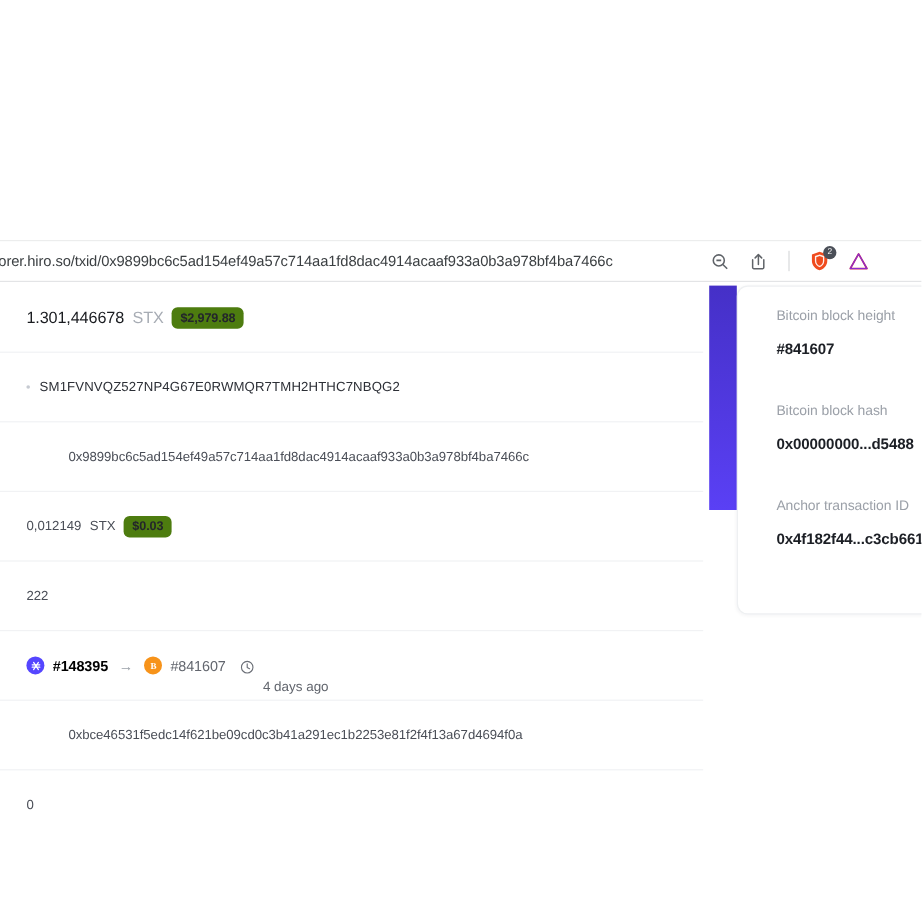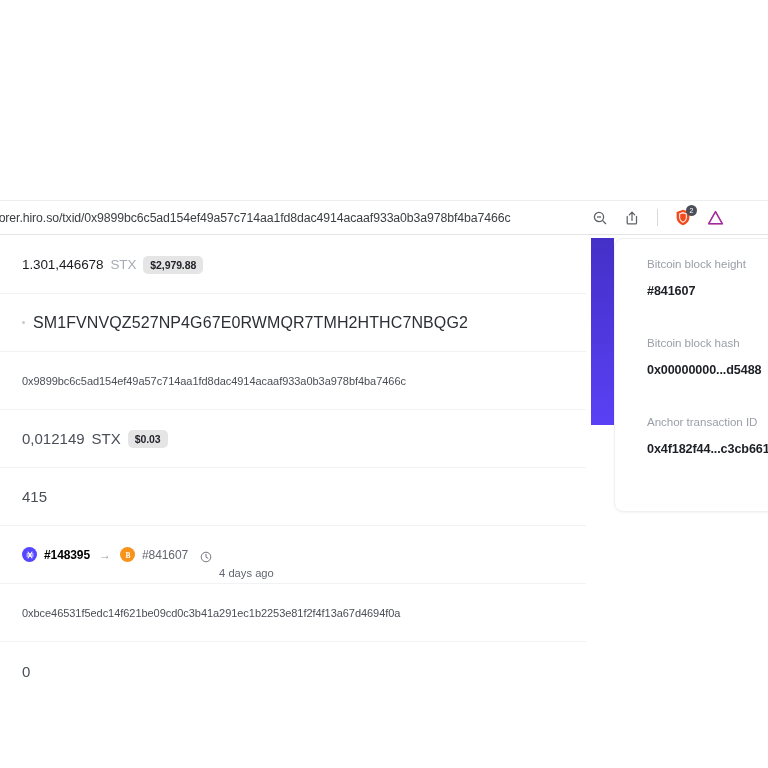--- a/index.html
+++ b/index.html
@@ -131,21 +131,21 @@
     font-size: 13.5px;
     color: #1a1c20;
     letter-spacing: -0.1px;
   }
   .amount-unit {
     font-size: 13.5px;
     color: #a7acb4;
     letter-spacing: -0.1px;
   }
   .usd-chip {
-    background: #e5e5e5;
+    background: #4d7c0f;
     color: #23252b;
     font-size: 10.5px;
     font-weight: bold;
     border-radius: 5px;
     padding: 3px 7px 3px 7px;
     letter-spacing: -0.1px;
   }
 
   .principal {
     display: flex;
@@ -153,33 +153,34 @@
     gap: 8px;
   }
   .principal-dot {
     width: 3px;
     height: 3px;
     background: #c6cad1;
     border-radius: 50%;
     flex: 0 0 auto;
   }
   .principal-text {
-    font-size: 16px;
+    font-size: 11px;
     color: #2c2f36;
     letter-spacing: 0.1px;
   }
 
   .mono-hash {
     font-size: 11px;
     color: #4a4e57;
     letter-spacing: -0.05px;
+    margin-left: 35px;
   }
 
   .plain-value {
-    font-size: 15px;
+    font-size: 11px;
     color: #4a4e57;
   }
 
   
   .block-line {
     display: flex;
     align-items: center;
     gap: 7px;
   }
   .chain-badge {
@@ -338,21 +339,21 @@
 
       <div class="detail-row">
         <div class="amount-line">
           <span class="plain-value">0,012149</span>
           <span class="plain-value">STX</span>
           <span class="usd-chip">$0.03</span>
         </div>
       </div>
 
       <div class="detail-row">
-        <span class="plain-value">415</span>
+        <span class="plain-value">222</span>
       </div>
 
       <div class="detail-row">
         <div class="block-line">
 
           <span class="chain-badge stx">
             <svg width="10" height="10" viewBox="0 0 12 12">
               <path d="M2.2 7.2 H9.8" stroke="#ffffff" stroke-width="1.25" stroke-linecap="round"></path>
               <path d="M2.2 4.8 H9.8" stroke="#ffffff" stroke-width="1.25" stroke-linecap="round"></path>
               <path d="M3.6 2.4 L8.4 9.6" stroke="#ffffff" stroke-width="1.25" stroke-linecap="round"></path>

